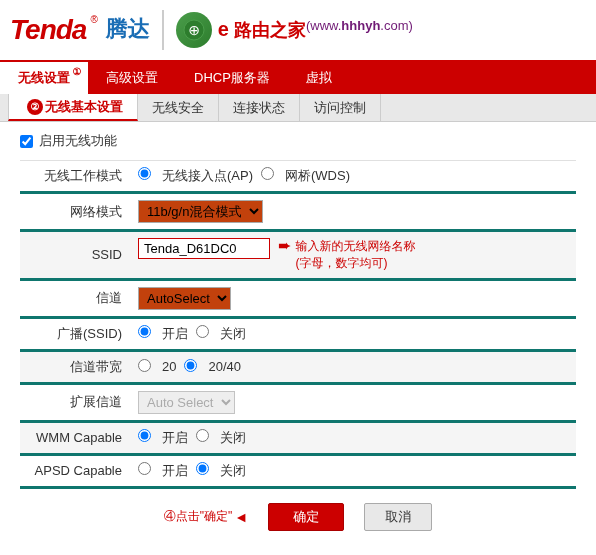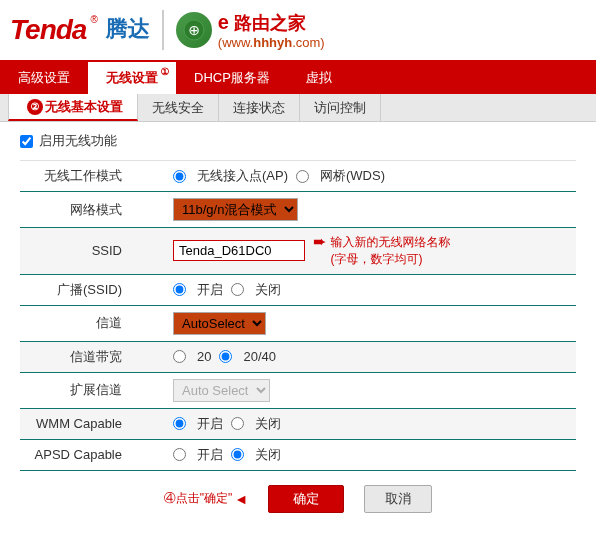--- a/index.html
+++ b/index.html
@@ -61,34 +61,34 @@
       border-radius: 50%;
       background: linear-gradient(135deg, #4a9d4a, #2d7d2d);
       display: flex;
       align-items: center;
       justify-content: center;
       color: #fff;
       font-size: 18px;
     }
     .right-site-text {
       display: flex;
-      flex-direction: column;
+      flex-direction: row;
       justify-content: center;
     }
     .site-name {
       font-size: 18px;
       font-weight: bold;
       color: #c00;
     }
     .site-url {
       font-size: 13px;
       color: #333;
     }
     .site-url span {
-      color: #c2410c;
+      color: #701a75;
     }
 
     
     .nav-top {
       background: #c00;
       display: flex;
       height: 32px;
     }
     .nav-top-item {
       padding: 0 18px;
@@ -173,42 +173,41 @@
       display: flex;
       align-items: center;
       gap: 6px;
     }
 
     .form-table {
       width: 100%;
       border-collapse: collapse;
     }
     .form-table tr {
-      border-bottom: 1px solid #0f766e;
+      border-bottom: 3px solid #0f766e;
     }
     .form-table tr:first-child {
       border-top: 1px solid #e0e0e0;
     }
     .form-table td {
       padding: 6px 8px;
       vertical-align: middle;
     }
     .label-cell {
       width: 110px;
       text-align: right;
       color: #333;
       font-size: 13px;
       white-space: nowrap;
     }
     .value-cell {
       display: flex;
-      align-items: center;
+      align-items: flex-start;
       gap: 8px;
       flex-wrap: wrap;
-      margin-left: 35px;
     }
 
     
     .shaded {
       background: #f5f5f5;
     }
 
     
     input[type=radio] {
       margin-right: 3px;
@@ -321,26 +320,26 @@
         <span>路由之家</span>
       </span>
       <span class="site-url">
         <span>(www.</span><span style="font-weight:bold;">hhhyh</span><span>.com)</span>
       </span>
     </div>
   </div>
 </div>
 
 <div class="nav-top">
-  <div class="nav-top-item">
-    <span>高级设置</span>
-  </div>
   <div class="nav-top-item active" style="position:relative;">
     <span>无线设置</span>
     <span class="circle-badge">①</span>
+  </div>
+  <div class="nav-top-item">
+    <span>高级设置</span>
   </div>
   <div class="nav-top-item">
     <span>DHCP服务器</span>
   </div>
   <div class="nav-top-item">
     <span>虚拟</span>
   </div>
 </div>
 
 <div class="nav-sub">
@@ -405,46 +404,46 @@
             <div class="note-text">
               <div>输入新的无线网络名称</div>
               <div>(字母，数字均可)</div>
             </div>
           </div>
         </div>
       </td>
     </tr>
 
     <tr>
-      <td class="label-cell">广播(SSID)</td>
-      <td>
-        <div class="value-cell">
-          <input type="radio" name="broadcast" id="broadcastOn" checked="" style="">
-          <label for="broadcastOn">开启</label>
-          <input type="radio" name="broadcast" id="broadcastOff" style="">
-          <label for="broadcastOff">关闭</label>
-        </div>
-      </td>
-    </tr>
-
-    <tr>
       <td class="label-cell">信道</td>
       <td>
         <div class="value-cell">
           <select>
             <option>AutoSelect</option>
             <option>1</option><option>2</option><option>3</option>
             <option>4</option><option>5</option><option>6</option>
             <option>7</option><option>8</option><option>9</option>
             <option>10</option><option>11</option><option>12</option><option>13</option>
           </select>
         </div>
       </td>
     </tr>
 
+    <tr>
+      <td class="label-cell">广播(SSID)</td>
+      <td>
+        <div class="value-cell">
+          <input type="radio" name="broadcast" id="broadcastOn" checked="" style="">
+          <label for="broadcastOn">开启</label>
+          <input type="radio" name="broadcast" id="broadcastOff" style="">
+          <label for="broadcastOff">关闭</label>
+        </div>
+      </td>
+    </tr>
+
     <tr class="shaded">
       <td class="label-cell">信道带宽</td>
       <td>
         <div class="value-cell">
           <input type="radio" name="bandwidth" id="bw20" style="">
           <label for="bw20">20</label>
           <input type="radio" name="bandwidth" id="bw2040" checked="" style="">
           <label for="bw2040">20/40</label>
         </div>
       </td>

